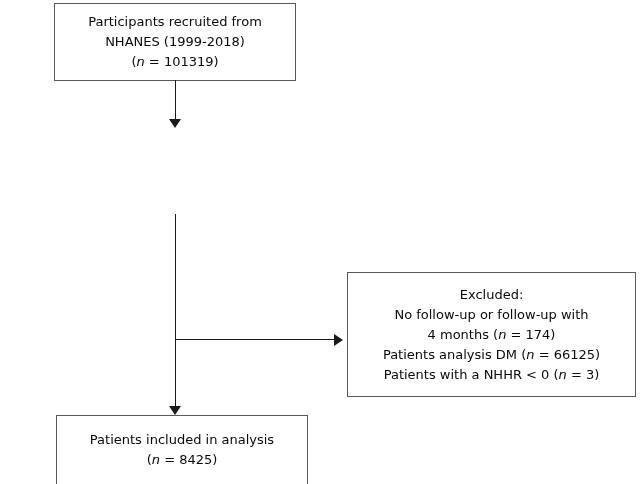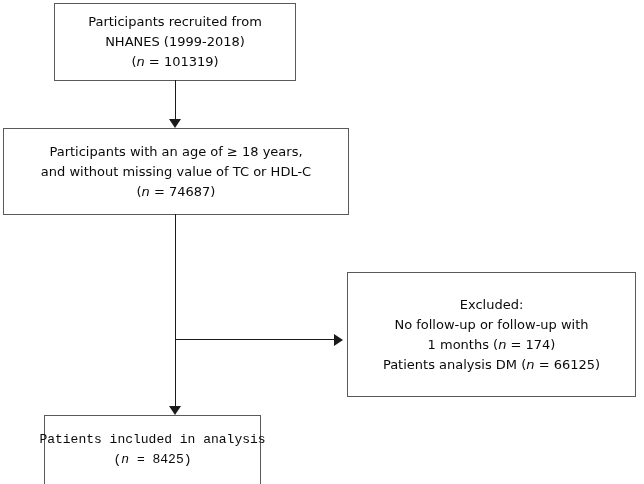--- a/index.html
+++ b/index.html
@@ -38,21 +38,21 @@
     white-space: nowrap;
     display: block;
   }
   .it {
     font-style: italic;
   }
   
   #node-recruited  { left: 54px;  top: 3px;   width: 242px; height: 78px; }
   #node-eligible   { left: 3px;   top: 128px; width: 346px; height: 87px; }
   #node-excluded   { left: 347px; top: 272px; width: 289px; height: 125px; }
-  #node-included   { left: 44px;  top: 415px; width: 217px; height: 70px; font-family: Liberation Mono, monospace; }
+  #node-included   { left: 56px;  top: 415px; width: 252px; height: 70px; }
 
   
   .conn {
     position: absolute;
     background: #1a1a1a;
   }
   .vline { width: 1.6px; }
   .hline { height: 1.6px; }
 
   #conn-v1      { left: 174.5px; top: 80px;  height: 40px; }
@@ -81,34 +81,30 @@
 <body>
 
 <div id="canvas">
 
   <div class="node" id="node-recruited">
     <span class="ln">Participants recruited from</span>
     <span class="ln">NHANES (1999-2018)</span>
     <span class="ln"><span>(</span><span class="it">n</span><span> = 101319)</span></span>
   </div>
 
-  <div class="node" id="node-eligible">
-    <span class="ln">Participants with an age of ≥ 18 years,</span>
-    <span class="ln">and without missing value of TC or HDL-C</span>
-    <span class="ln"><span>(</span><span class="it">n</span><span> = 74687)</span></span>
-  </div>
 
   <div class="node" id="node-excluded">
     <span class="ln">Excluded:</span>
 
     <span class="ln">No follow-up or follow-up with</span>
-    <span class="ln"><span>1 months (</span><span class="it">n</span><span> = 174)</span></span>
+    <span class="ln"><span>4 months (</span><span class="it">n</span><span> = 174)</span></span>
 
     <span class="ln"><span>Patients analysis DM (</span><span class="it">n</span><span> = 66125)</span></span>
 
+    <span class="ln"><span>Patients with a NHHR &lt; 0 (</span><span class="it">n</span><span> = 3)</span></span>
   </div>
 
   <div class="node" id="node-included">
     <span class="ln">Patients included in analysis</span>
     <span class="ln"><span>(</span><span class="it">n</span><span> = 8425)</span></span>
   </div>
 
   <div class="conn vline" id="conn-v1"></div>
   <div class="arrow-down" id="arrow-to-eligible"></div>
 

